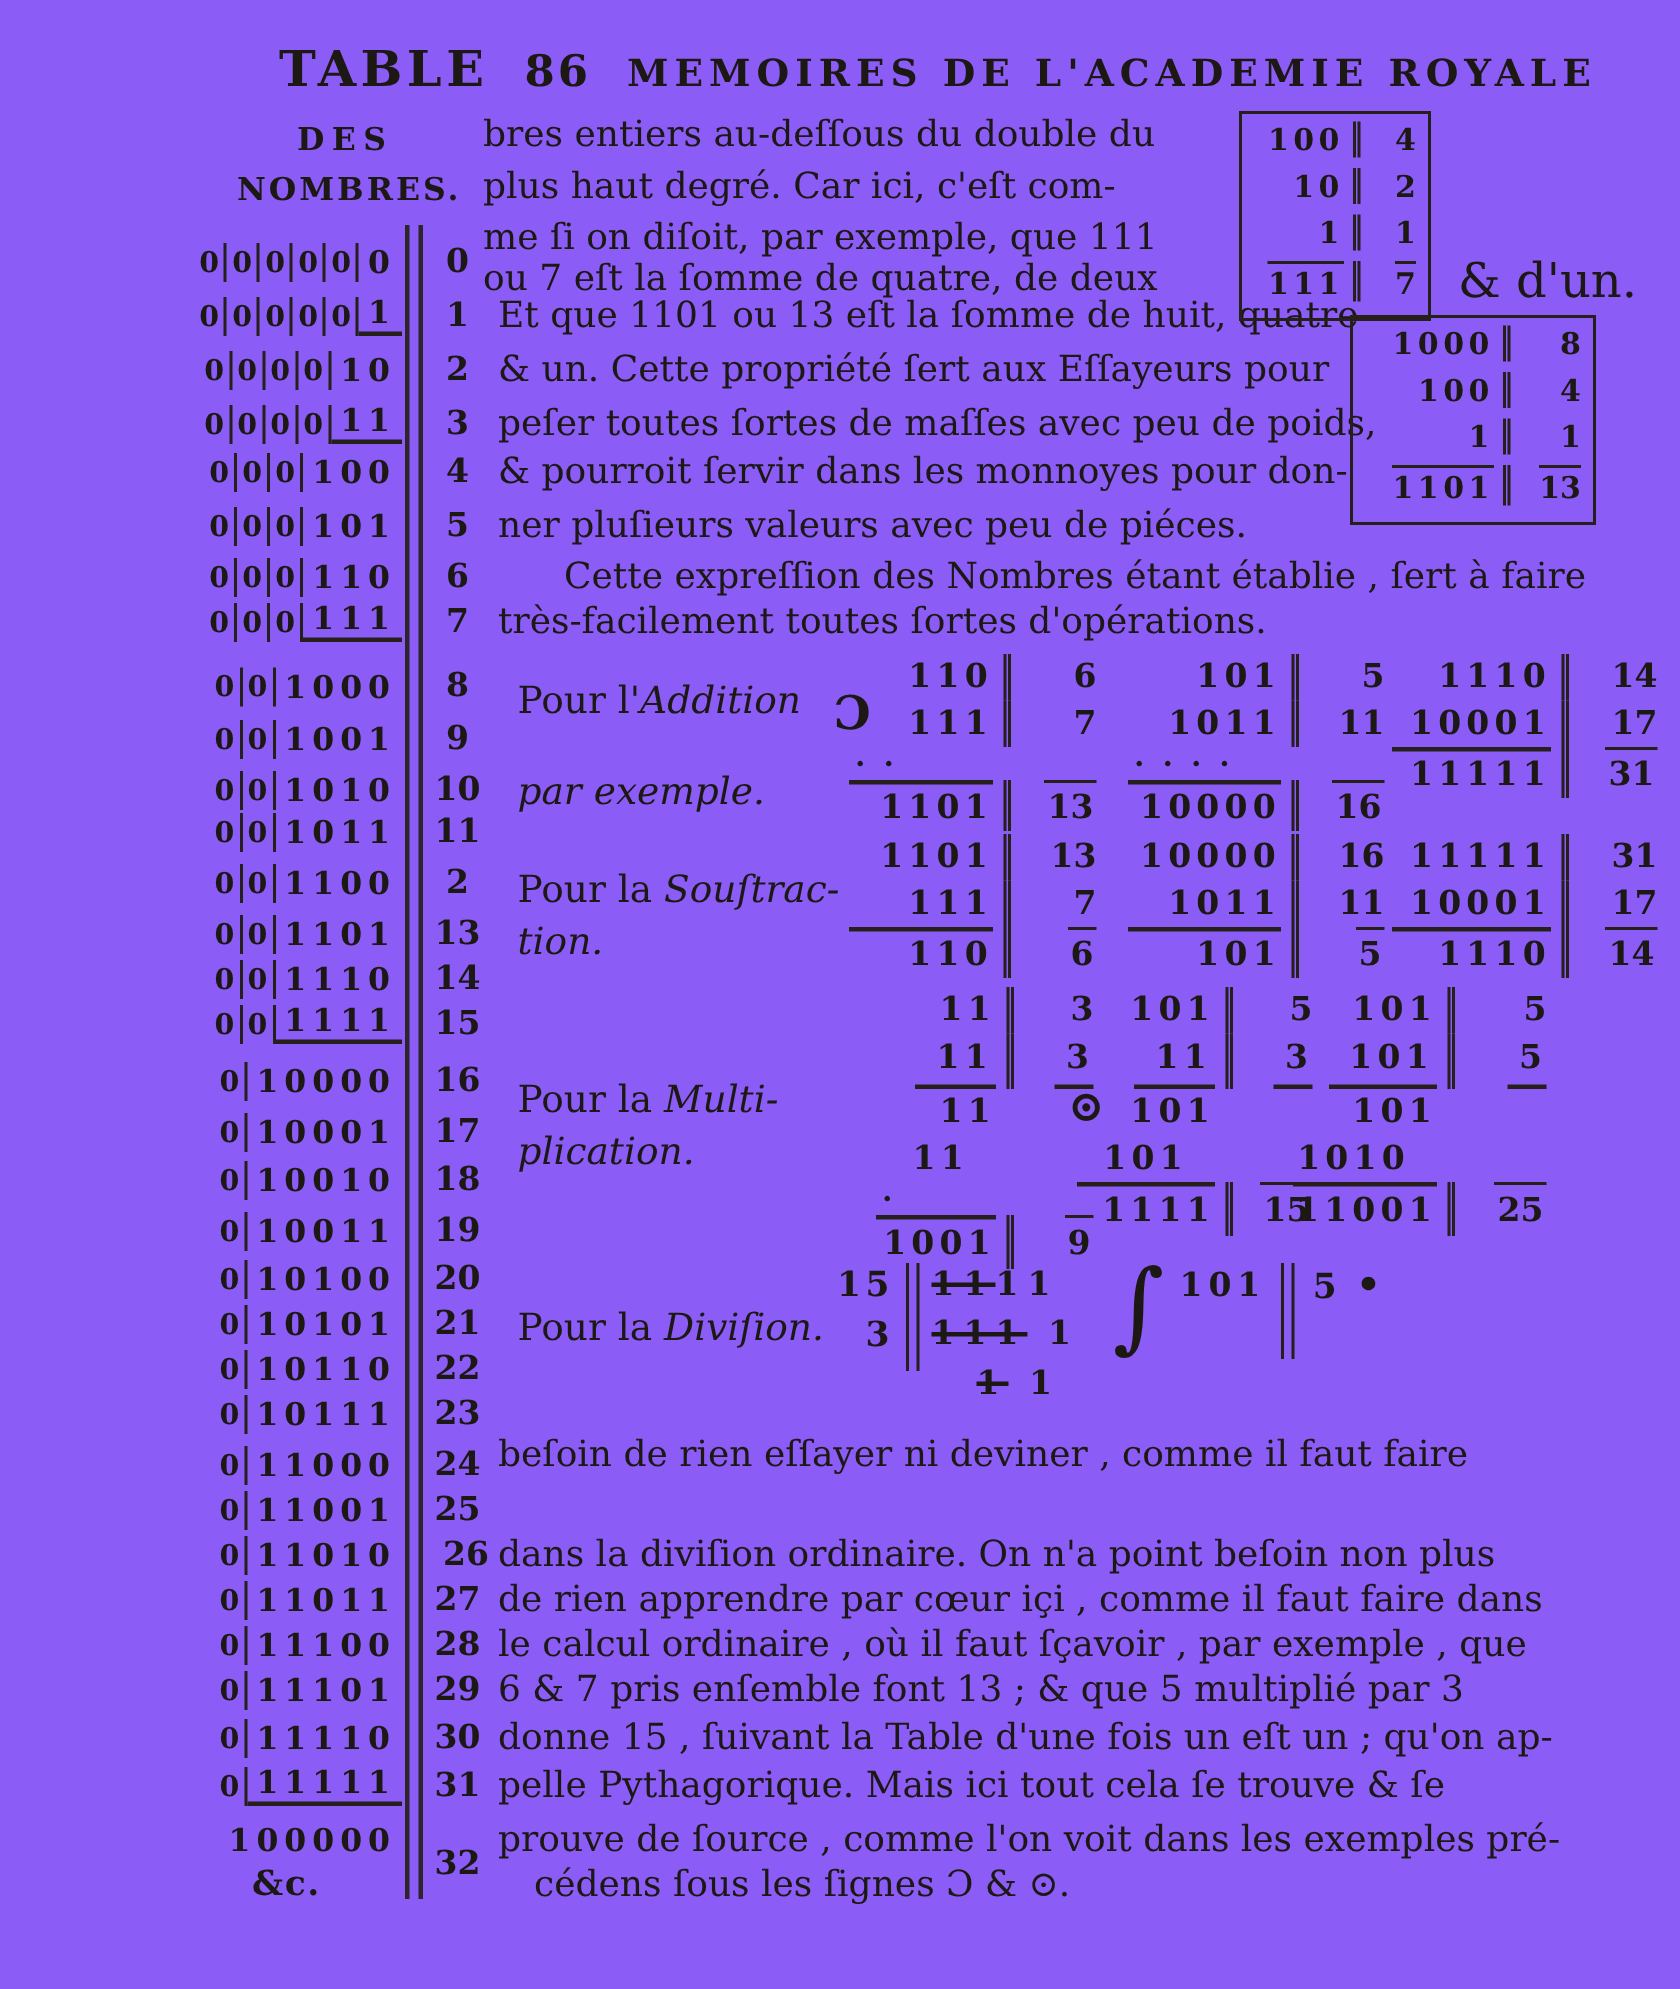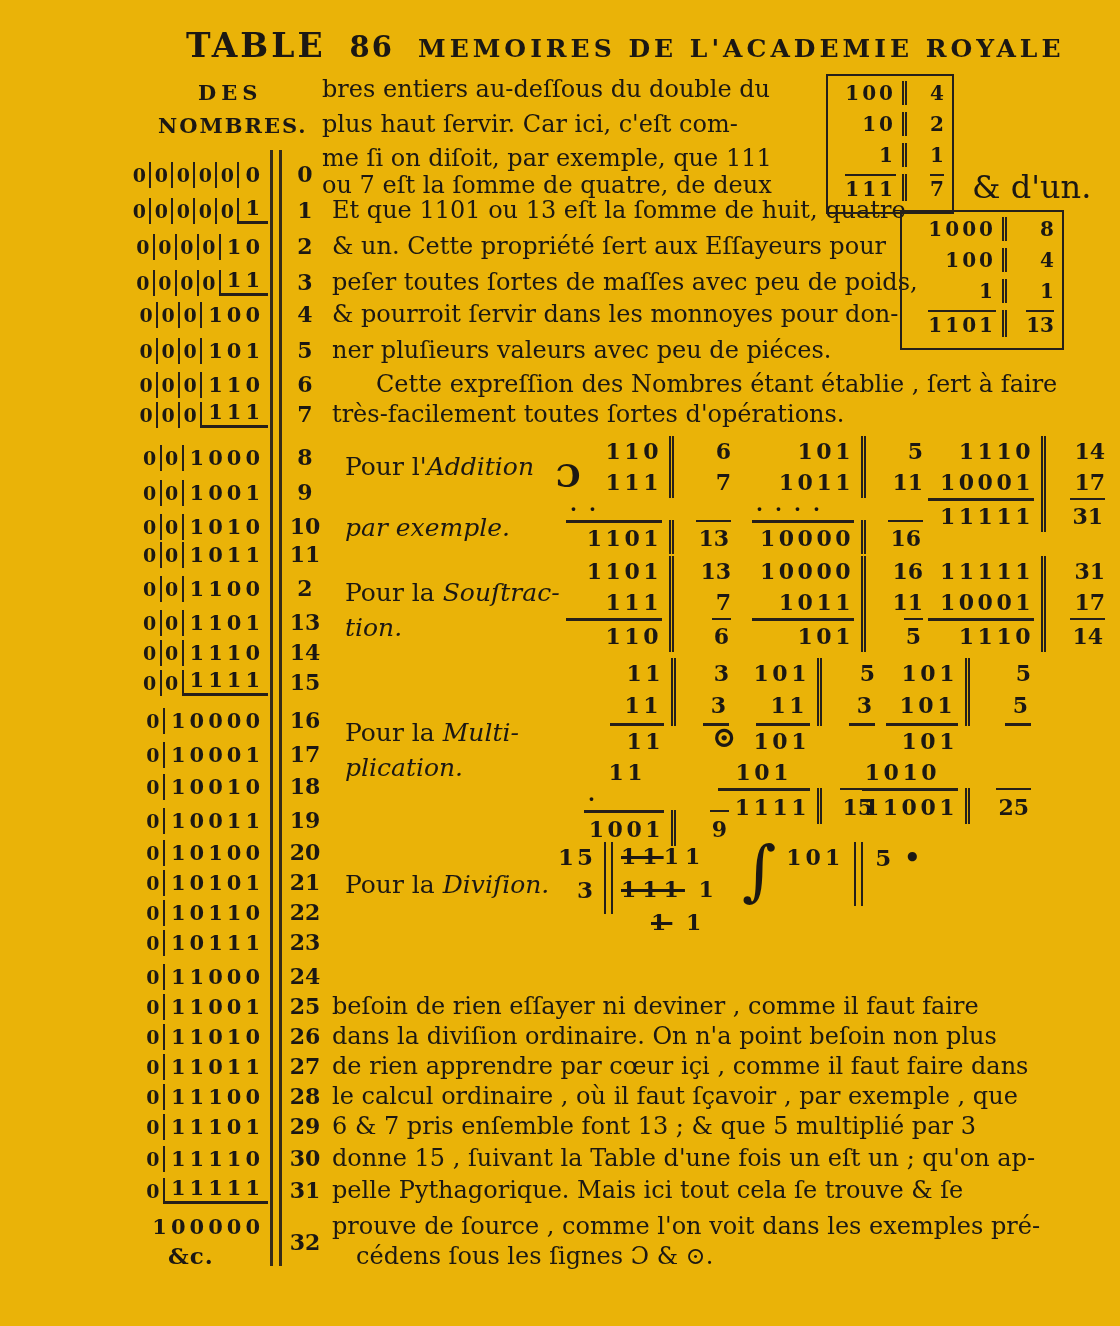--- a/index.html
+++ b/index.html
@@ -1,16 +1,16 @@
 <!DOCTYPE html>
 <html><head>
 <meta charset="utf-8">
 <style>
   html,body{margin:0;padding:0;background:#e8e6df;}
-  .page{position:relative;width:1120px;height:1326px;margin:0 auto;background:#eab308;
+  .page{position:relative;width:1120px;height:1326px;margin:0 auto;background:#8b5cf6;
         color:#1c1813;font-family:"DejaVu Serif","Liberation Serif",serif;overflow:hidden;}
   
   .header{position:absolute;top:26px;left:186px;display:flex;align-items:baseline;gap:24px;font-weight:bold;white-space:nowrap;}
   .h-table{font-size:33px;letter-spacing:3px;}
   .h-num{font-size:29px;letter-spacing:2px;}
   .h-title{font-size:25px;letter-spacing:4px;text-align:right;}
   
   .m-des{position:absolute;top:80px;left:198px;font-size:21px;letter-spacing:5px;font-weight:bold;}
   .m-nom{position:absolute;top:113px;left:158px;font-size:21px;letter-spacing:2px;font-weight:bold;}
   
@@ -248,26 +248,26 @@
     <div class="brow" style="top: 962px;">
       <span class="z0">0</span>
       <span class="sig">11000</span>
     </div>
     <div class="dec" style="top: 962px;">24</div>
     <div class="brow" style="top: 992px;">
       <span class="z0">0</span>
       <span class="sig">11001</span>
     </div>
     <div class="dec" style="top: 992px;">25</div>
-    <div class="trow" style="top: 991px;">beſoin de rien eſſayer ni deviner , comme il faut faire</div>
+    <div class="trow" style="top: 954px;">beſoin de rien eſſayer ni deviner , comme il faut faire</div>
     <div class="brow" style="top: 1022px;">
       <span class="z0">0</span>
       <span class="sig">11010</span>
     </div>
-    <div class="dec" style="top: 1022px;">26</div>
+    <div class="dec" style="top: 1022px; text-align: right;">26</div>
     <div class="trow" style="top: 1021px;">dans la diviſion ordinaire. On n'a point beſoin non plus</div>
     <div class="brow" style="top: 1052px;">
       <span class="z0">0</span>
       <span class="sig">11011</span>
     </div>
     <div class="dec" style="top: 1052px;">27</div>
     <div class="trow" style="top: 1051px;">de rien apprendre par cœur içi ,  comme il faut faire dans</div>
     <div class="brow" style="top: 1082px;">
       <span class="z0">0</span>
       <span class="sig">11100</span>
@@ -293,21 +293,21 @@
     <div class="dec" style="top: 1176px;">31</div>
     <div class="trow" style="top: 1175px;">pelle Pythagorique.  Mais ici tout cela ſe trouve &amp; ſe</div>
     <div class="brow" style="top: 1212px;">
       <span class="sig">100000</span>
     </div>
     <div class="dec" style="top: 1228px;">32</div>
     <div class="trow" style="top: 1211px;">prouve de ſource , comme l'on voit dans les exemples pré-</div>
     <div class="etc" style="left: 168px; top: 1242px;">&amp;c.</div>
     <div class="trow" style="top: 1241px; left: 356px;">cédens ſous les ſignes Ɔ &amp; ⊙.</div>
     <div class="trow topline" style="top: 74px;">bres entiers au-deſſous du double du</div>
-    <div class="trow topline" style="top: 109px;">plus haut ſervir.  Car ici, c'eſt com-</div>
+    <div class="trow topline" style="top: 109px;">plus haut degré.  Car ici, c'eſt com-</div>
     <div class="trow topline" style="top: 143px;">me ſi on diſoit, par exemple, que 111</div>
     <div class="trow topline" style="top: 170px;">ou 7 eſt la ſomme de quatre, de deux</div>
     <div class="inset" style="left: 826px; top: 74px;">
       <div class="irow">
         <span class="ibin" style="width: 60px;">100</span>
         <span class="idec" style="width: 30px;">4</span>
       </div>
       <div class="irow">
         <span class="ibin" style="width: 60px;">10</span>
         <span class="idec" style="width: 30px;">2</span>

